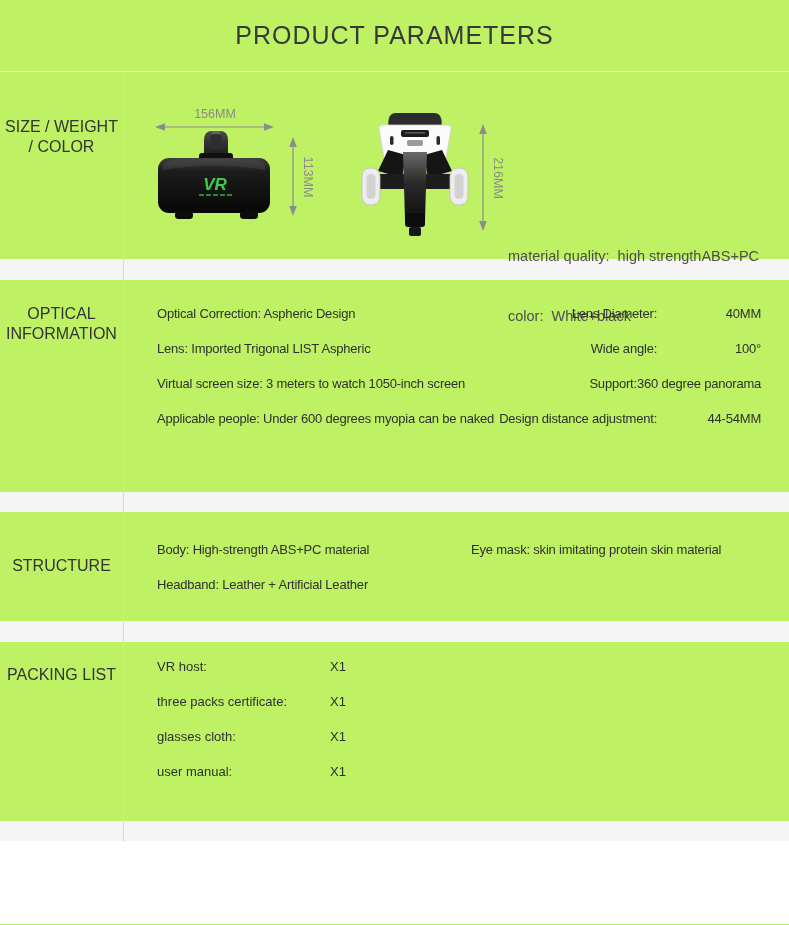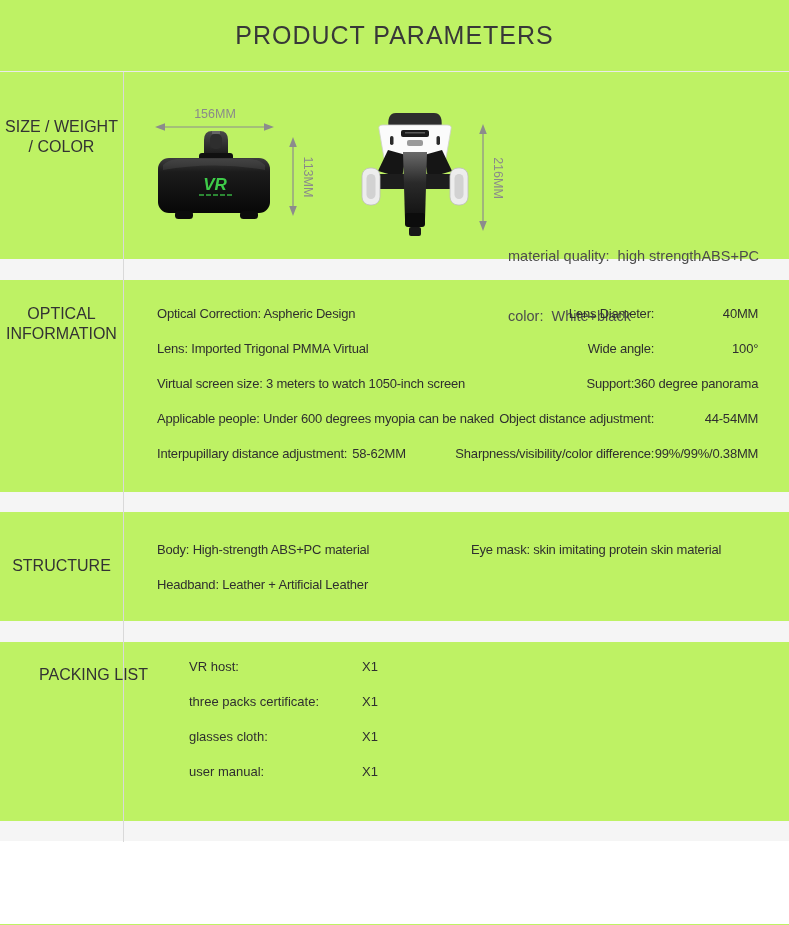--- a/index.html
+++ b/index.html
@@ -41,21 +41,21 @@
   .spec-right { display:flex; align-items:center; }
   .spec-rvalue { min-width:104px; text-align:right; }
 
   .sec-structure { height:109px; }
   .sec-structure .side-label { margin-top:44px; }
   .sec-structure .content { padding:20px 41px 0 34px; }
   .struct-row { display:flex; align-items:center; height:35px; font-size:13px;
                 letter-spacing:-0.2px; color:#2f2f2f; white-space:nowrap;gap:16px; }
   .struct-left { width:298px; flex:none; }
 
-  .sec-packing { height:179px;padding-left:32px; }
+  .sec-packing { height:179px; }
   .sec-packing .side-label { margin-top:23px; }
   .sec-packing .content { padding:17px 41px 0 34px; }
   .pack-row { display:flex; align-items:flex-start; height:35px; font-size:13px;
               color:#2f2f2f; white-space:nowrap; }
   .pack-item { width:173px; flex:none; }
 
   .filler { height:83px; background:#fff; }
 
   svg text { font-family:"Liberation Sans","DejaVu Sans",sans-serif; }
 </style>
@@ -173,21 +173,21 @@
             <span class="spec-lvalue"></span>
           </span>
           <span class="spec-right">
             <span>Lens Diameter:</span>
             <span class="spec-rvalue">40MM</span>
           </span>
         </div>
 
         <div class="spec-row">
           <span class="spec-left">
-            <span>Lens: Imported Trigonal PMMA Virtual</span>
+            <span>Lens: Imported Trigonal LIST Aspheric</span>
             <span class="spec-lvalue"></span>
           </span>
           <span class="spec-right">
             <span>Wide angle:</span>
             <span class="spec-rvalue">100°</span>
           </span>
         </div>
 
         <div class="spec-row">
           <span class="spec-left">
@@ -199,35 +199,25 @@
             <span class="spec-rvalue">360 degree panorama</span>
           </span>
         </div>
 
         <div class="spec-row">
           <span class="spec-left">
             <span>Applicable people: Under 600 degrees myopia can be naked</span>
             <span class="spec-lvalue"></span>
           </span>
           <span class="spec-right">
-            <span>Object distance adjustment:</span>
+            <span>Design distance adjustment:</span>
             <span class="spec-rvalue">44-54MM</span>
           </span>
         </div>
 
-        <div class="spec-row">
-          <span class="spec-left">
-            <span>Interpupillary distance adjustment:</span>
-            <span class="spec-lvalue">58-62MM</span>
-          </span>
-          <span class="spec-right">
-            <span>Sharpness/visibility/color difference:</span>
-            <span class="spec-rvalue">99%/99%/0.38MM</span>
-          </span>
-        </div>
 
       </div>
     </section>
 
     <div class="band thin"></div>
 
     <section class="sec-structure">
       <div class="side">
         <div class="side-label">STRUCTURE</div>
       </div>

